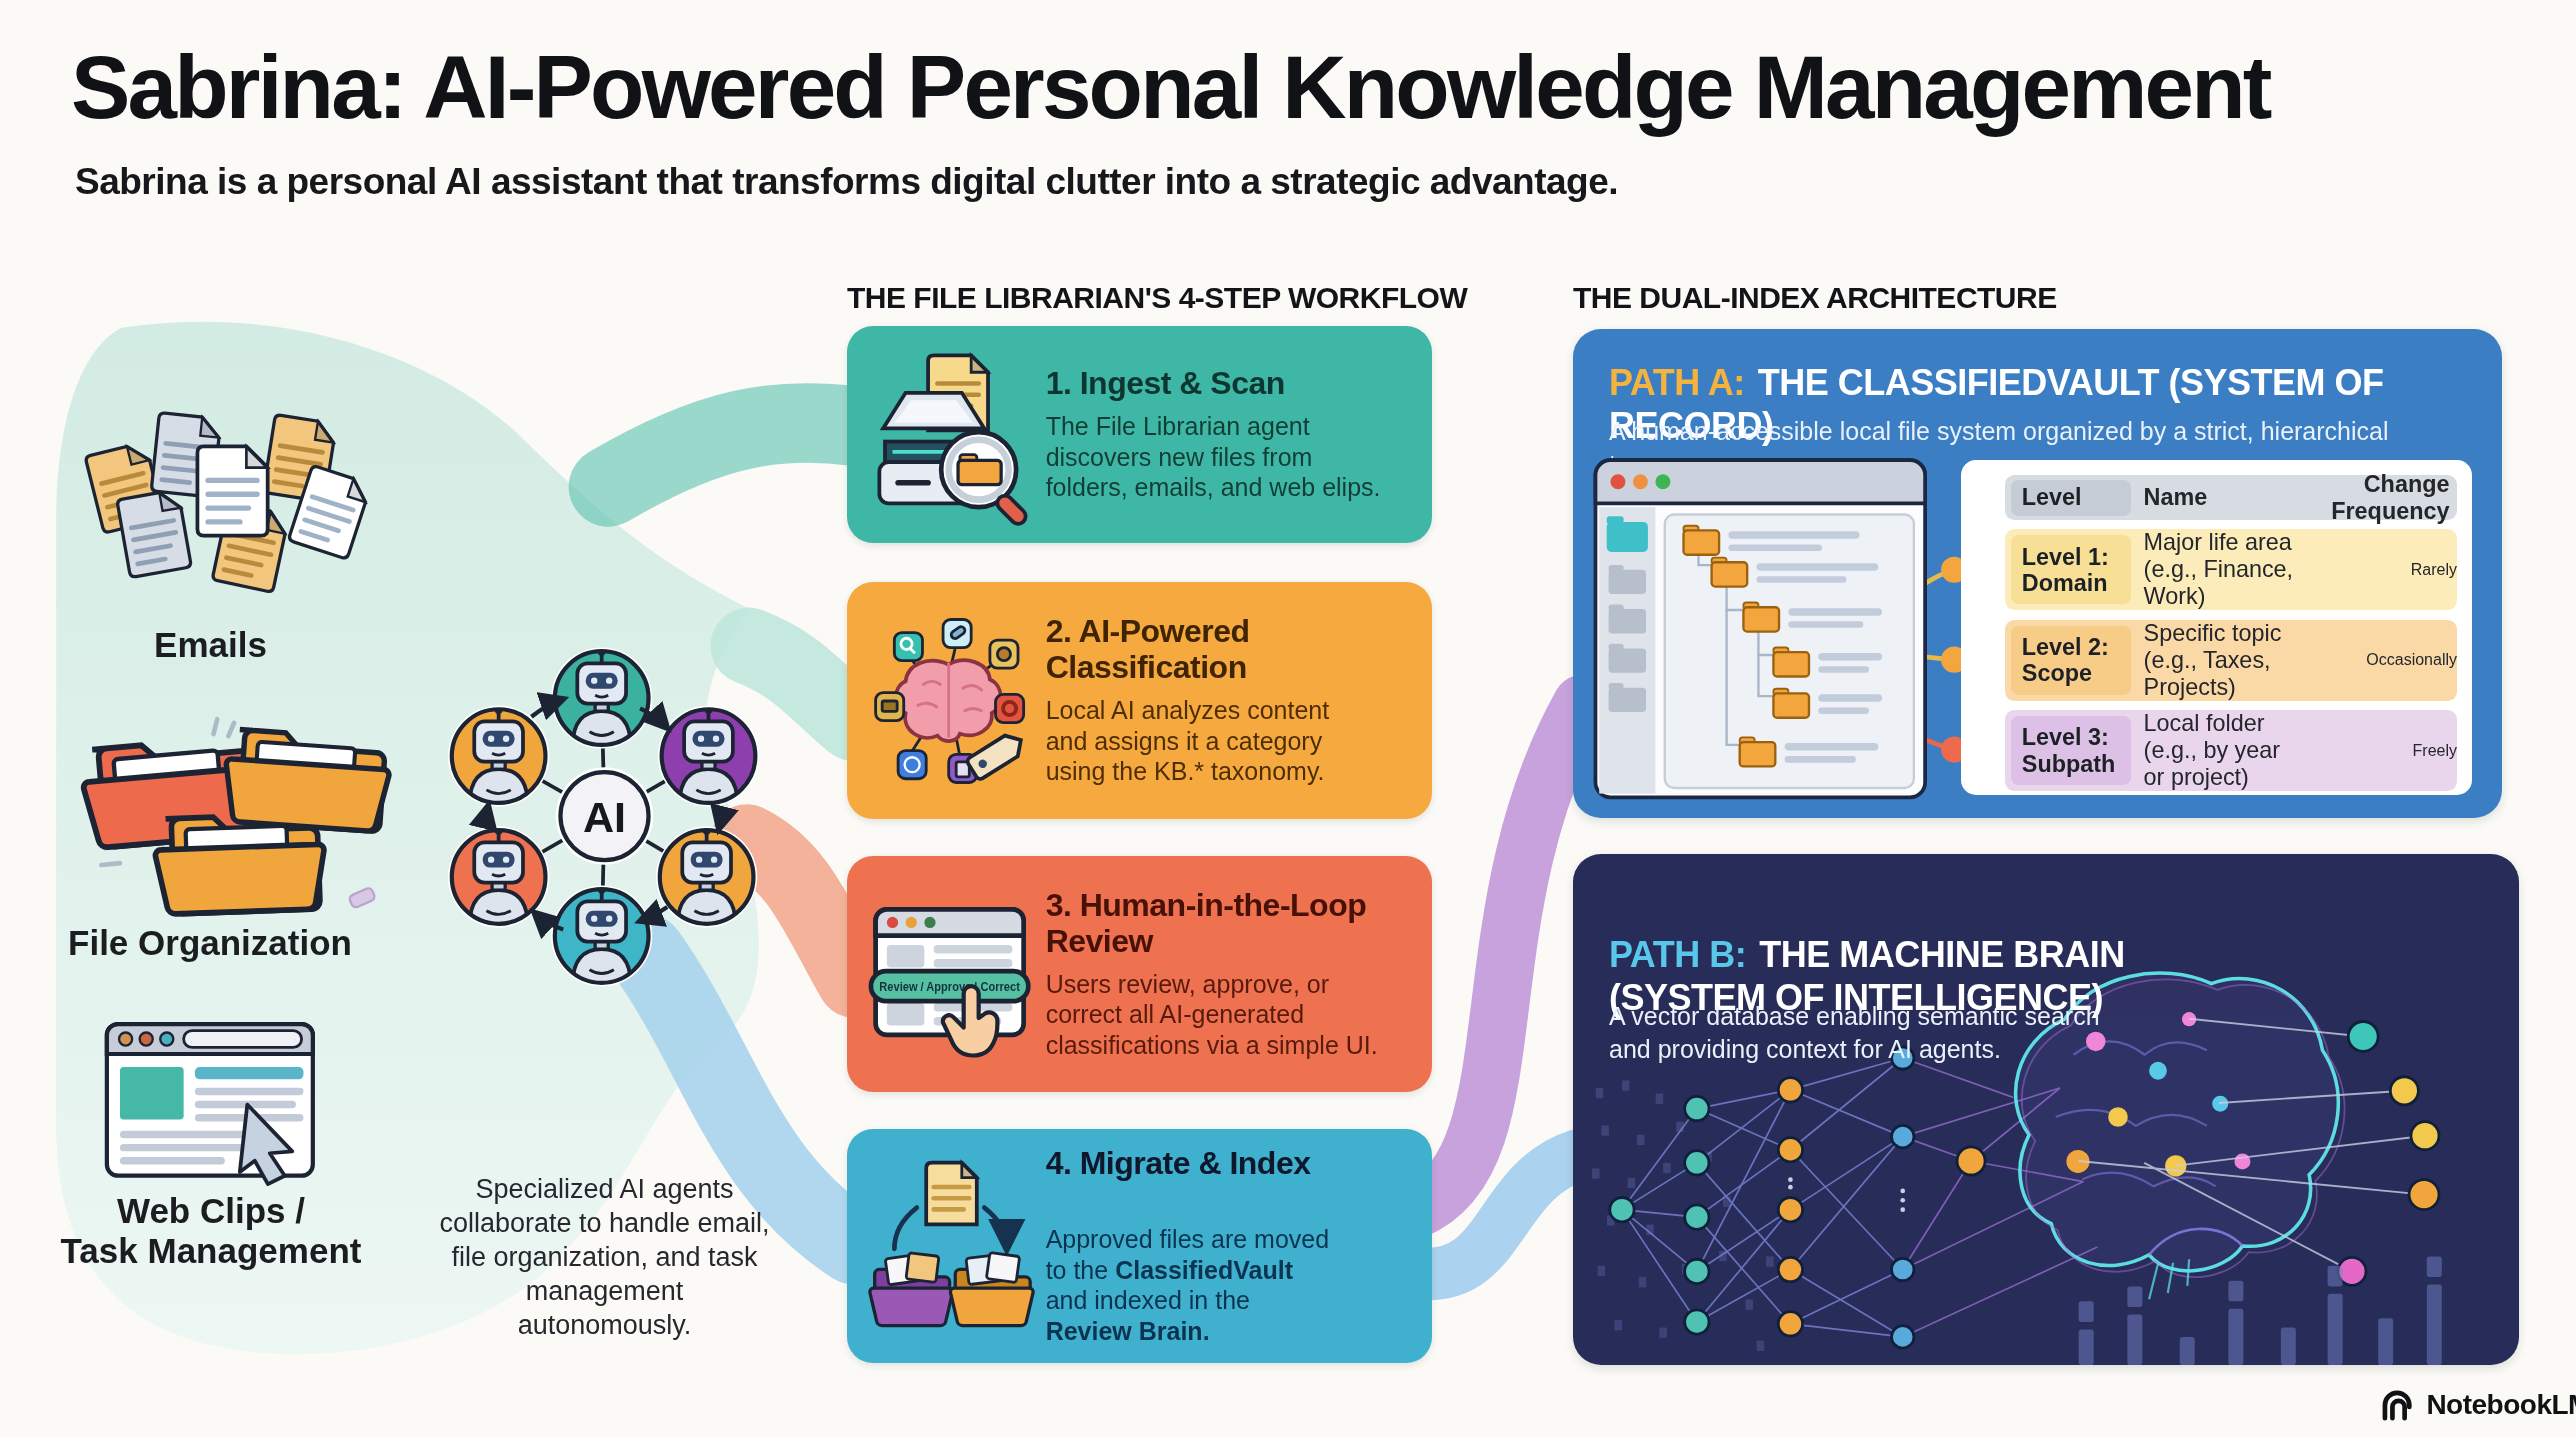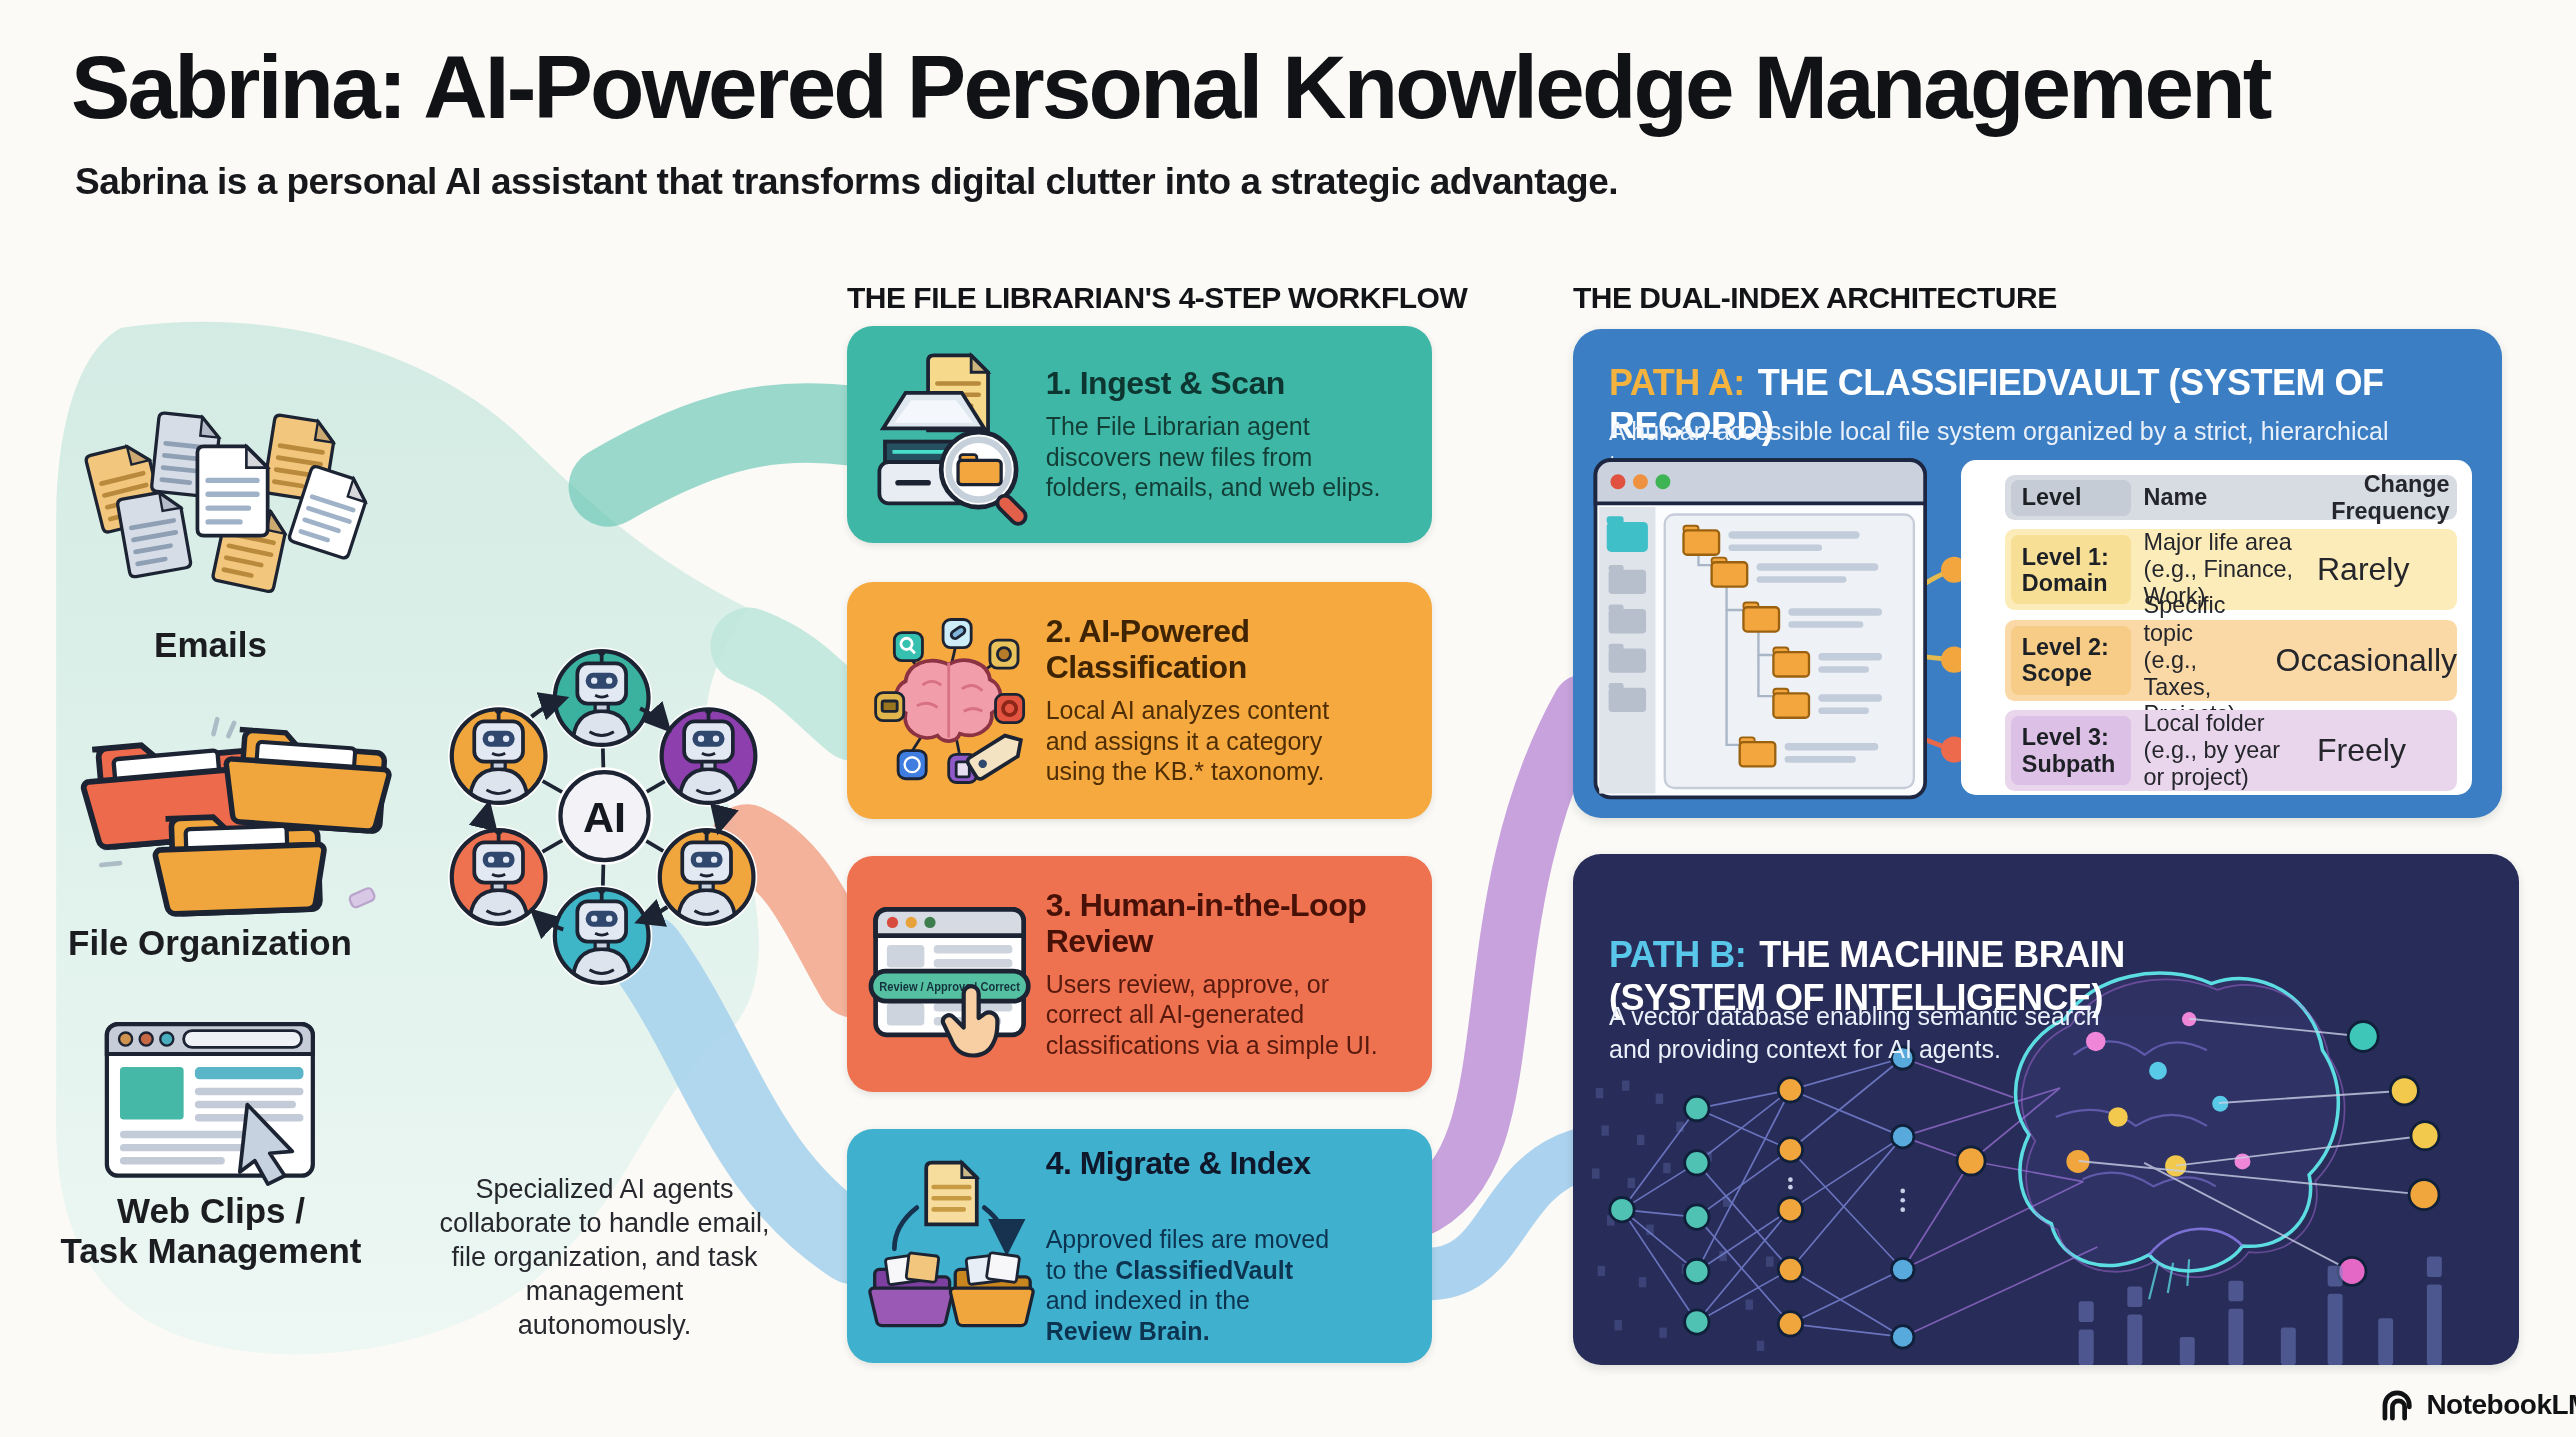--- a/index.html
+++ b/index.html
@@ -52,21 +52,21 @@
   
   .pa-table{left:388px;top:131px;width:511px;height:335px;background:#ffffff;border-radius:15px;
             box-sizing:border-box;padding:15px;display:flex;flex-direction:column;gap:9.4px;z-index:3;}
   .t-row{display:flex;align-items:center;border-radius:9.4px;gap:13px;margin-left:29px;}
   .t-head{height:45px;background:#d7dbe2;}
   .t-cell-level{flex:0 0 120px;border-radius:7.5px;margin-left:5.6px;display:flex;align-items:center;
                 padding-left:11.2px;box-sizing:border-box;font-weight:bold;font-size:23.4px;color:#1d2126;line-height:1.12;}
   .t-head .t-cell-level{background:#c6ccd6;height:36px;}
   .t-cell-name{flex:1;font-size:23.4px;color:#24262b;line-height:1.16;}
   .t-head .t-cell-name{font-weight:bold;}
-  .t-cell-freq{flex:0 0 140px;text-align:left;font-size:32px;color:#24262b;}
+  .t-cell-freq{flex:0 0 140px;text-align:right;font-size:16px;color:#24262b;}
   .t-head .t-cell-freq{font-weight:bold;flex:0 0 197px;text-align:right;padding-right:7.5px;font-size:23.4px;}
   .t-data{height:81px;}
   .t-data .t-cell-level{height:69px;} 
   .t-r1{background:#fcecb9;} .t-r1 .t-cell-level{background:#f8df96;}
   .t-r2{background:#fad9a6;} .t-r2 .t-cell-level{background:#f6cc86;}
   .t-r3{background:#e9d6ed;} .t-r3 .t-cell-level{background:#ddc0e5;}
 
   
   .brand{left:2381px;top:1389px;display:flex;align-items:center;gap:9.4px;}
   .brand-text{font-size:28px;font-weight:bold;color:#111214;letter-spacing:-0.5px;}

